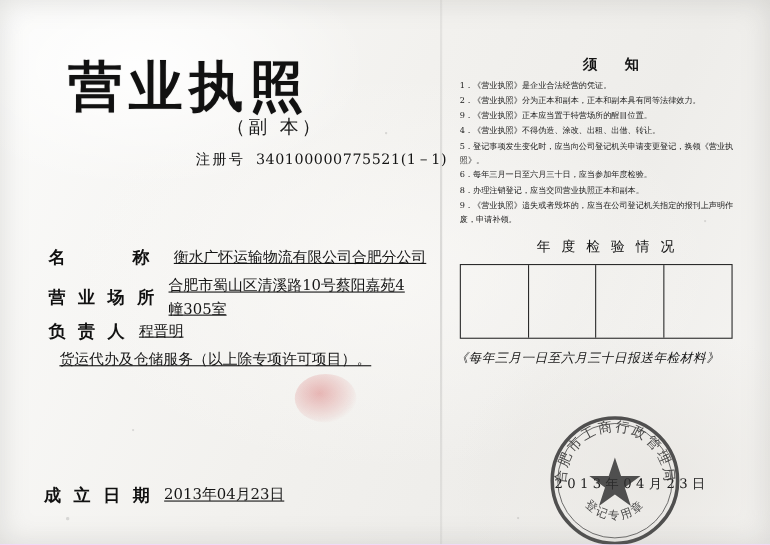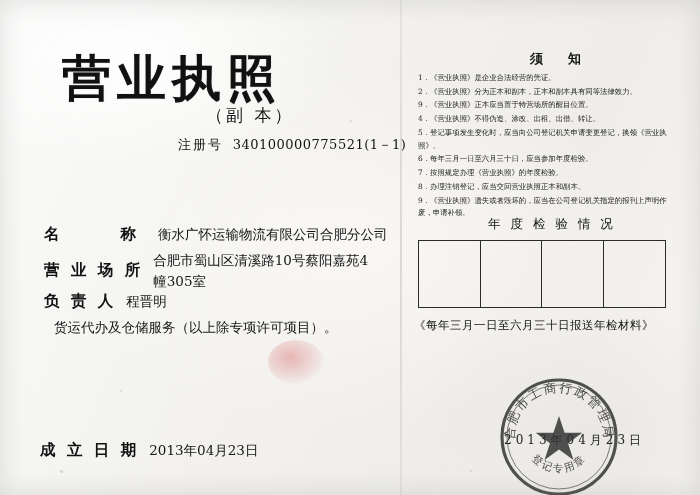--- a/index.html
+++ b/index.html
@@ -77,20 +77,21 @@
     color: #111;
     white-space: nowrap;
   }
   .field .label.sp4 { letter-spacing: 10px; }
   .field .label.sp3 { letter-spacing: 3px; }
   .field .value {
     font-family: "DejaVu Serif", serif;
     font-size: 13.5px;
     color: #151515;
     line-height: 1.55;
+    text-decoration: underline;
   }
 
   .f-name   { left: 44px;  top: 224px; }
   .f-name .value   { margin-left: 12px; }
   .f-addr   { left: 44px;  top: 250px; width: 330px; }
   .f-addr .value   { margin-left: 10px; }
   .f-person { left: 44px;  top: 291px; }
   .f-person .value { margin-left: 10px; }
   .f-scope  { left: 44px;  top: 317px; width: 336px; }
   .f-scope .value  { margin-left: 10px; }
@@ -171,20 +172,21 @@
   .annual-table .cell:last-child { border-right: none; }
 
   .annual-note {
     position: absolute;
     left: 414px;
     top: 318px;
     font-family: "DejaVu Serif", serif;
     font-size: 11.5px;
     letter-spacing: 0.5px;
     color: #141414;
+    font-style: italic;
   }
 
   .right-date {
     position: absolute;
     left: 504px;
     top: 432px;
     font-family: "DejaVu Serif", serif;
     font-size: 12px;
     letter-spacing: 4px;
     color: #1d1d1d;
@@ -260,21 +262,20 @@
 
     <div class="notice-title">须　知</div>
 
     <div class="notice-list">
       <div>1．《营业执照》是企业合法经营的凭证。</div>
       <div>2．《营业执照》分为正本和副本，正本和副本具有同等法律效力。</div>
       <div>9．《营业执照》正本应当置于特营场所的醒目位置。</div>
       <div>4．《营业执照》不得伪造、涂改、出租、出借、转让。</div>
       <div>5．登记事项发生变化时，应当向公司登记机关申请变更登记，换领《营业执照》。</div>
       <div>6．每年三月一日至六月三十日，应当参加年度检验。</div>
-      <div>7．按照规定办理《营业执照》的年度检验。</div>
       <div>8．办理注销登记，应当交回营业执照正本和副本。</div>
       <div>9．《营业执照》遗失或者毁坏的，应当在公司登记机关指定的报刊上声明作废，申请补领。</div>
     </div>
 
     <div class="annual-title">年 度 检 验 情 况</div>
 
     <div class="annual-table">
       <div class="cell"></div>
       <div class="cell"></div>
       <div class="cell"></div>

